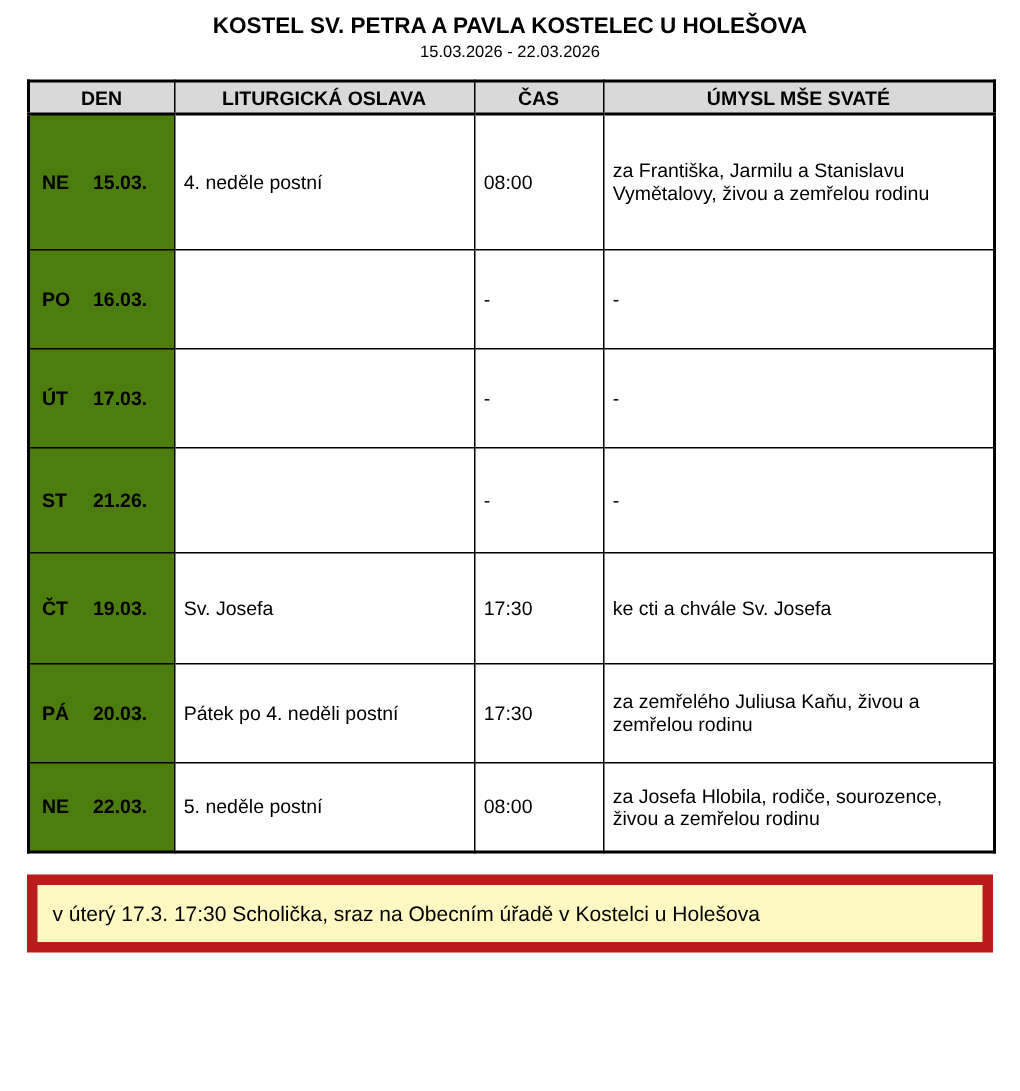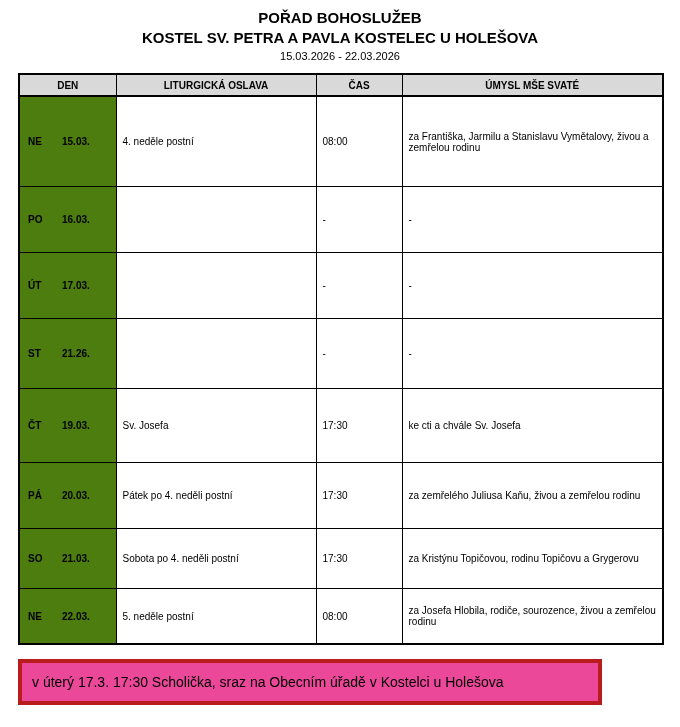--- a/index.html
+++ b/index.html
@@ -34,21 +34,21 @@
     border-collapse: collapse;
     border: 2px solid #000000;
     table-layout: fixed;
   }
   col.c-den { width: 97px; }
   col.c-oslava { width: 200px; }
   col.c-cas { width: 86px; }
   col.c-umysl { width: 261px; }
   th, td {
     border: 1px solid #000000;
-    font-size: 10px;
+    font-size: 13px;
     vertical-align: middle;
     padding: 3px 6px;
   }
   thead th {
     background: #d9d9d9;
     font-weight: bold;
     text-align: center;
     height: 22px;
     border-bottom: 2px solid #000000;
     padding: 2px 4px;
@@ -73,34 +73,33 @@
   tbody tr:nth-child(1) { height: 90px; }
   tbody tr:nth-child(2) { height: 66px; }
   tbody tr:nth-child(3) { height: 66px; }
   tbody tr:nth-child(4) { height: 70px; }
   tbody tr:nth-child(5) { height: 74px; }
   tbody tr:nth-child(6) { height: 66px; }
   tbody tr:nth-child(7) { height: 60px; }
   tbody tr:nth-child(8) { height: 56px; }
   .footer-note {
     margin-top: 14px;
-    width: 584px;
-    background: #ec4899;
-    border: 4px solid #b91c1c;
+    width: 644px;
+    background: #fef9c3;
+    border: 7px solid #b91c1c;
     padding: 11px 10px;
     font-size: 14px;
   }
 </style>
 </head>
 <body>
 
 <div class="page">
 
   <div class="title-block">
-    <div class="title-line-1">POŘAD BOHOSLUŽEB</div>
     <div class="title-line-2">KOSTEL SV. PETRA A PAVLA KOSTELEC U HOLEŠOVA</div>
     <div class="title-line-3">15.03.2026 - 22.03.2026</div>
   </div>
 
   <table class="schedule">
     <colgroup>
       <col class="c-den">
       <col class="c-oslava">
       <col class="c-cas">
       <col class="c-umysl">
@@ -157,28 +156,20 @@
       <tr>
         <td class="den-cell">
           <span class="day-abbr">PÁ</span><span class="day-date">20.03.</span>
         </td>
         <td class="center">Pátek po 4. neděli postní</td>
         <td class="center">17:30</td>
         <td class="center">za zemřelého Juliusa Kaňu, živou a zemřelou rodinu</td>
       </tr>
       <tr>
         <td class="den-cell">
-          <span class="day-abbr">SO</span><span class="day-date">21.03.</span>
-        </td>
-        <td class="center">Sobota po 4. neděli postní</td>
-        <td class="center">17:30</td>
-        <td class="center">za Kristýnu Topičovou, rodinu Topičovu a Grygerovu</td>
-      </tr>
-      <tr>
-        <td class="den-cell">
           <span class="day-abbr">NE</span><span class="day-date">22.03.</span>
         </td>
         <td class="center">5. neděle postní</td>
         <td class="center">08:00</td>
         <td class="center">za Josefa Hlobila, rodiče, sourozence, živou a zemřelou rodinu</td>
       </tr>
     </tbody>
   </table>
 
   <div class="footer-note">v úterý 17.3. 17:30 Scholička, sraz na Obecním úřadě v Kostelci u Holešova</div>

